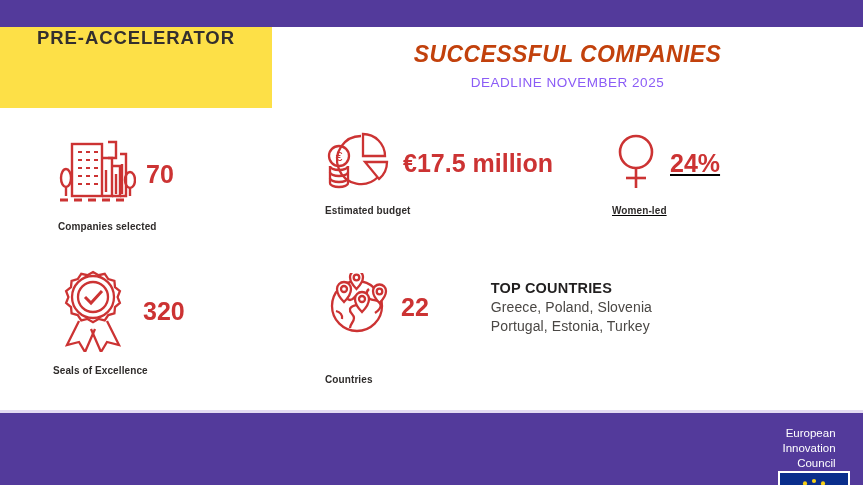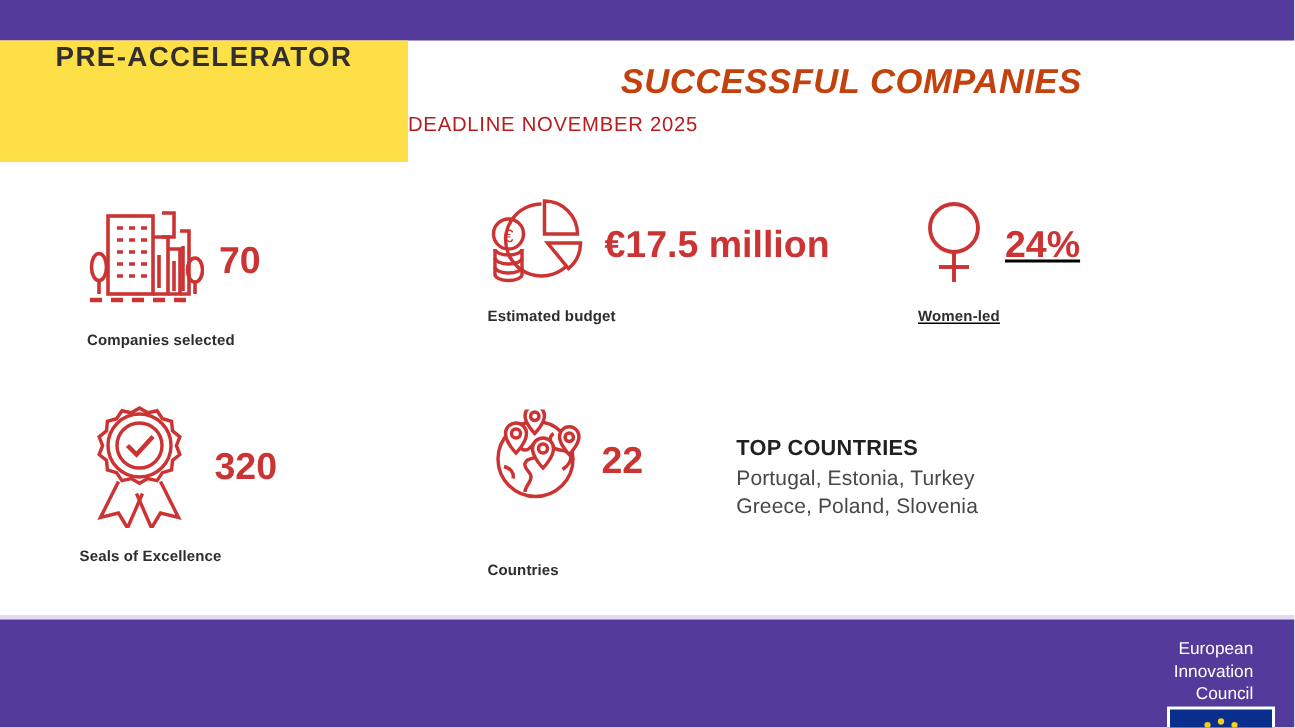--- a/index.html
+++ b/index.html
@@ -27,23 +27,23 @@
   }
 
   
   .header-zone{position:absolute;left:272px;top:27px;width:591px;height:81px;}
   .title{
     position:absolute;left:0;right:0;top:14px;text-align:center;
     font-size:23px;font-weight:bold;font-style:italic;letter-spacing:0.4px;
     color:#c2410c;
   }
   .subtitle{
-    position:absolute;left:0;right:0;top:48px;
+    position:absolute;left:0;right:0;top:48px;text-align:center;
     font-size:13.5px;font-weight:normal;letter-spacing:0.5px;
-    color:#b91c1c;
+    color:#8b5cf6;
   }
 
   
   .stats{position:absolute;left:0;top:108px;width:863px;height:305px;}
   .stat{position:absolute;}
   .stat-row{display:flex;align-items:center;}
   .stat-icon{flex:0 0 auto;}
   .stat-value{
     font-size:25px;font-weight:bold;color:#cc3333;
     margin-left:10px;white-space:nowrap;line-height:1;
@@ -55,21 +55,21 @@
 
   
   .s-companies{left:58px;top:28px;}
   .s-budget{left:325px;top:22px;}
   .s-women{left:612px;top:22px;text-decoration:underline;}
   .s-seals{left:53px;top:158px;}
 
   
   .countries-wrap{position:absolute;left:325px;top:165px;display:flex;align-items:flex-start;}
   .countries-left{display:flex;flex-direction:column;gap:24px;}
-  .countries-text{margin-left:62px;margin-top:18px;}
+  .countries-text{margin-left:62px;margin-top:7px;}
   .tc-title{font-size:14.5px;font-weight:bold;color:#211f1f;letter-spacing:0.2px;}
   .tc-line{font-size:14px;color:#4a4744;margin-top:3px;letter-spacing:0.1px;}
 
   
   .footer-line{position:absolute;left:0;top:410px;width:863px;height:3px;background:#e3daf2;}
   .footer{position:absolute;left:0;top:413px;width:863px;height:72px;background:#533a9b;}
   .eic-logo{
     position:absolute;right:13px;top:426px;
     display:flex;align-items:center;flex-direction:column;
   }
@@ -201,22 +201,22 @@
               </g>
             </svg>
           </span>
           <span class="stat-value">22</span>
         </div>
         <div class="stat-label">Countries</div>
       </div>
 
       <div class="countries-text">
         <div class="tc-title">TOP COUNTRIES</div>
+        <div class="tc-line">Greece, Poland, Slovenia</div>
         <div class="tc-line">Portugal, Estonia, Turkey</div>
-        <div class="tc-line">Greece, Poland, Slovenia</div>
       </div>
     </div>
 
   </div>
 
   <div class="footer-line"></div>
   <div class="footer"></div>
 
   <div class="eic-logo">
     <div class="eic-words">

